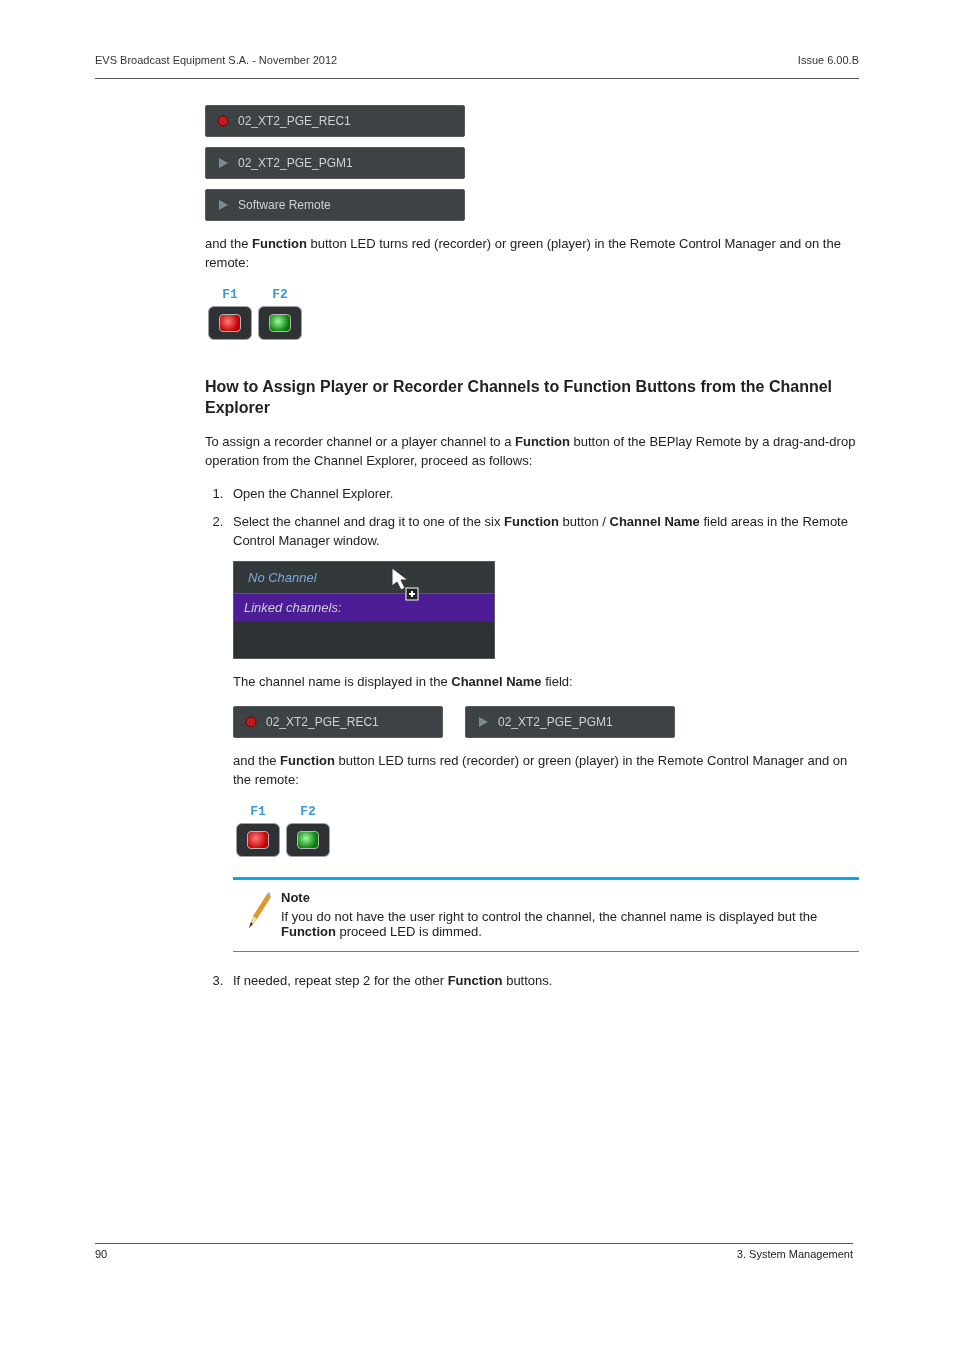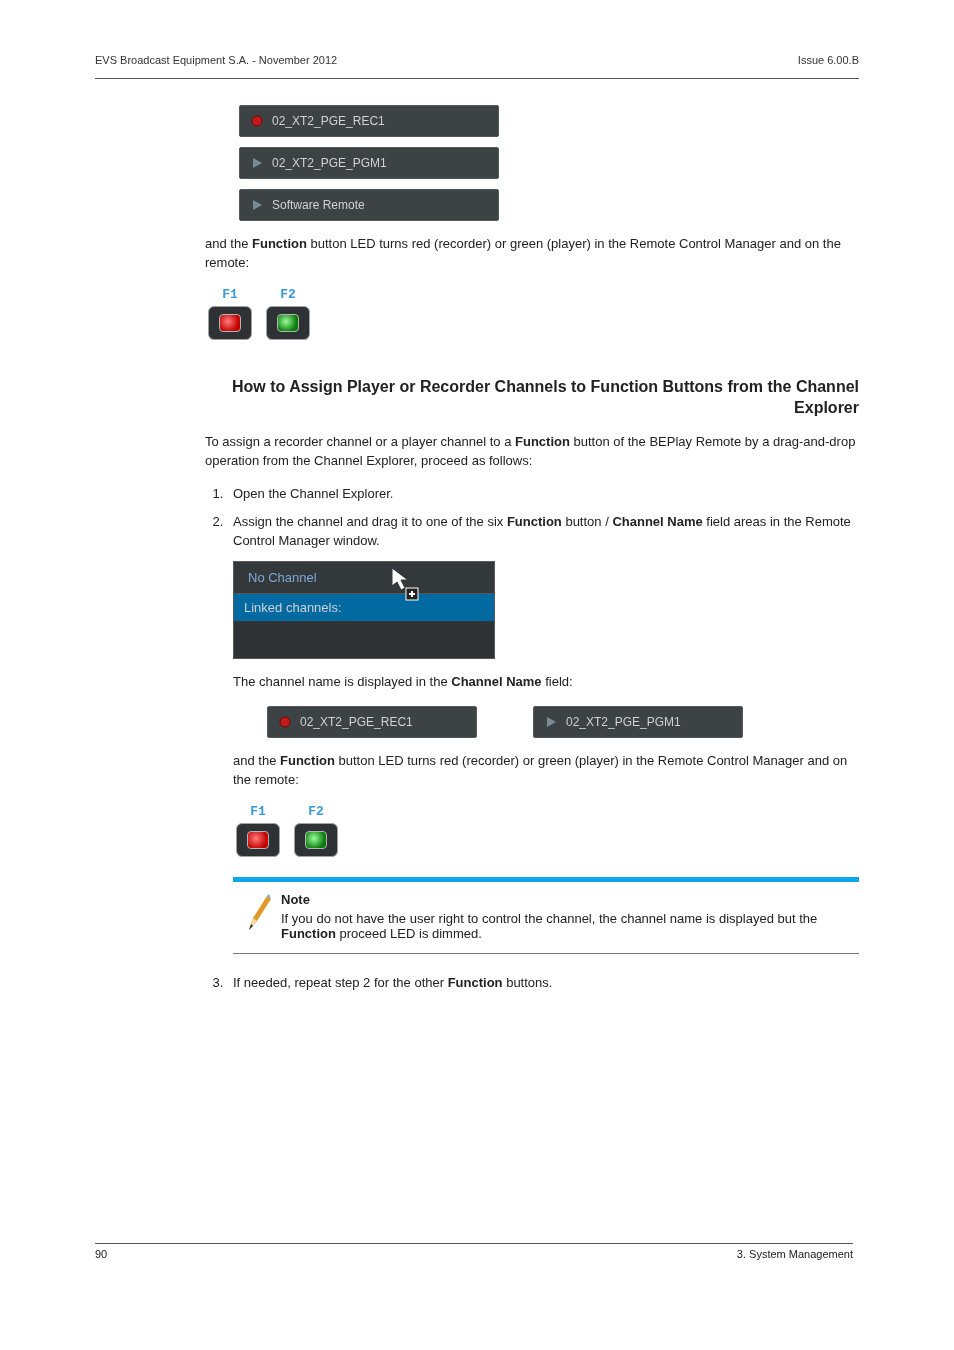--- a/index.html
+++ b/index.html
@@ -35,27 +35,26 @@
     width: 260px;
     height: 32px;
     display: flex;
     align-items: center;
     padding-left: 10px;
     box-sizing: border-box;
     margin-bottom: 10px;
     border: 1px solid #55595c;
     border-radius: 2px;
     font-size: 12px;
-    margin-left: 34px;
   }
   .dark-chip svg { margin-right: 8px; flex-shrink: 0; }
   .para { margin: 14px 0; line-height: 1.45; }
   .f-buttons {
     display: flex;
-    gap: 8px;
+    gap: 0;
     margin-bottom: 20px;
   }
   .fbtn {
     width: 50px;
     display: flex;
     flex-direction: column;
     align-items: center;
   }
   .fbtn-label {
     color: #3a9ad9;
@@ -80,38 +79,38 @@
     border-radius: 4px;
     border: 1px solid #b2b4b6;
   }
   .led.red { background: radial-gradient(circle at 40% 40%, #ff7a7a, #c20000 70%); }
   .led.green { background: radial-gradient(circle at 40% 40%, #9aff9a, #0a7a0a 70%); }
   h3.subhead {
     font-size: 16px;
     font-weight: bold;
     margin: 36px 0 14px 0;
     line-height: 1.35;
-    text-align: right;
   }
   ol {
     padding-left: 22px;
     margin: 10px 0;
   }
   ol li {
     margin-bottom: 10px;
     line-height: 1.45;
     padding-left: 6px;
   }
   .indent-block { margin-left: 28px; }
   .nochannel-box {
     width: 260px;
-    background: #0369a1;
+    background: #4c1d95;
     border: 1px solid #55595c;
     padding: 0;
     margin: 10px 0;
+    font-style: italic;
   }
   .nochannel-top {
     background: #33383b;
     color: #7fa8d8;
     font-size: 13px;
     padding: 8px 14px;
     position: relative;
   }
   .cursor-svg {
     position: absolute;
@@ -129,21 +128,21 @@
     border-top: 1px solid #333638;
     background: #2f3234;
   }
   .chip-row {
     display: flex;
     gap: 22px;
     margin: 10px 0;
   }
   .chip-row .dark-chip { margin-bottom: 0; width: 210px; }
   .note-box {
-    border-top: 5px solid #0ea5e9;
+    border-top: 3px solid #0ea5e9;
     border-bottom: 1px solid #7a7a7a;
     padding: 10px 12px 12px 12px;
     margin: 20px 0;
     display: flex;
   }
   .note-icon {
     width: 28px;
     flex-shrink: 0;
     padding-top: 2px;
   }
@@ -212,21 +211,21 @@
 
     <h3 class="subhead">How to Assign Player or Recorder Channels to Function Buttons from the Channel Explorer</h3>
 
     <p class="para">
       <span>To assign a recorder channel or a player channel to a </span><strong>Function</strong><span> button of the BEPlay Remote by a drag-and-drop operation from the Channel Explorer, proceed as follows:</span>
     </p>
 
     <ol>
       <li>Open the Channel Explorer.</li>
       <li>
-        <span>Assign the channel and drag it to one of the six </span><strong>Function</strong><span> button / </span><strong>Channel Name</strong><span> field areas in the Remote Control Manager window.</span>
+        <span>Select the channel and drag it to one of the six </span><strong>Function</strong><span> button / </span><strong>Channel Name</strong><span> field areas in the Remote Control Manager window.</span>
       </li>
     </ol>
 
     <div class="indent-block">
       <div class="nochannel-box">
         <div class="nochannel-top">
           <span>No Channel</span>
           <svg class="cursor-svg" width="34" height="38">
             <polygon points="2,2 2,20 7,16 11,24 15,22 11,14 18,14" fill="#fff" stroke="#333"></polygon>
             <rect x="16" y="22" width="12" height="12" fill="#222" stroke="#fff"></rect>

